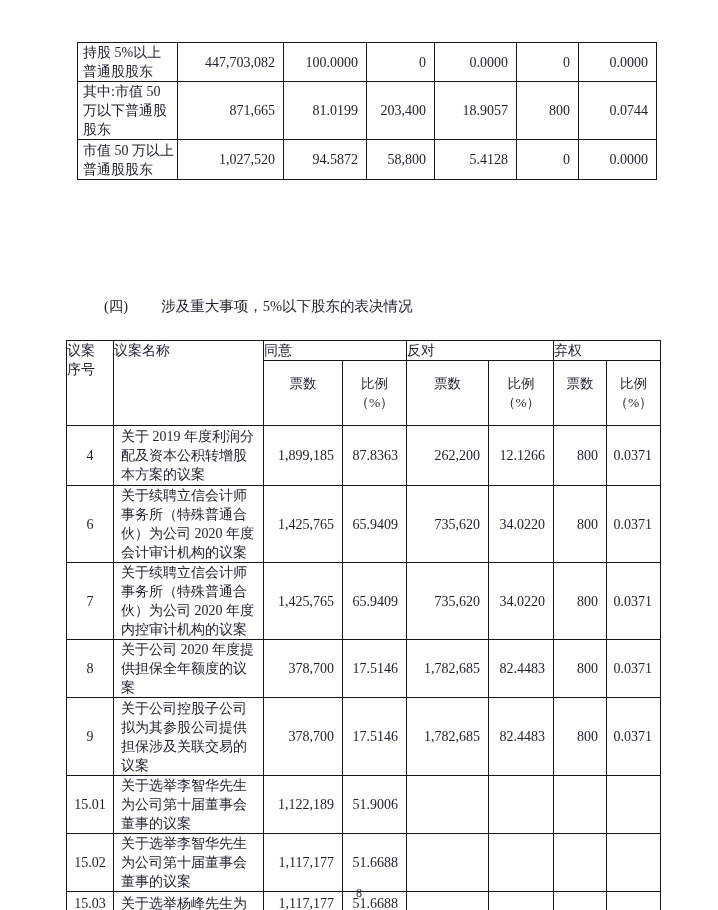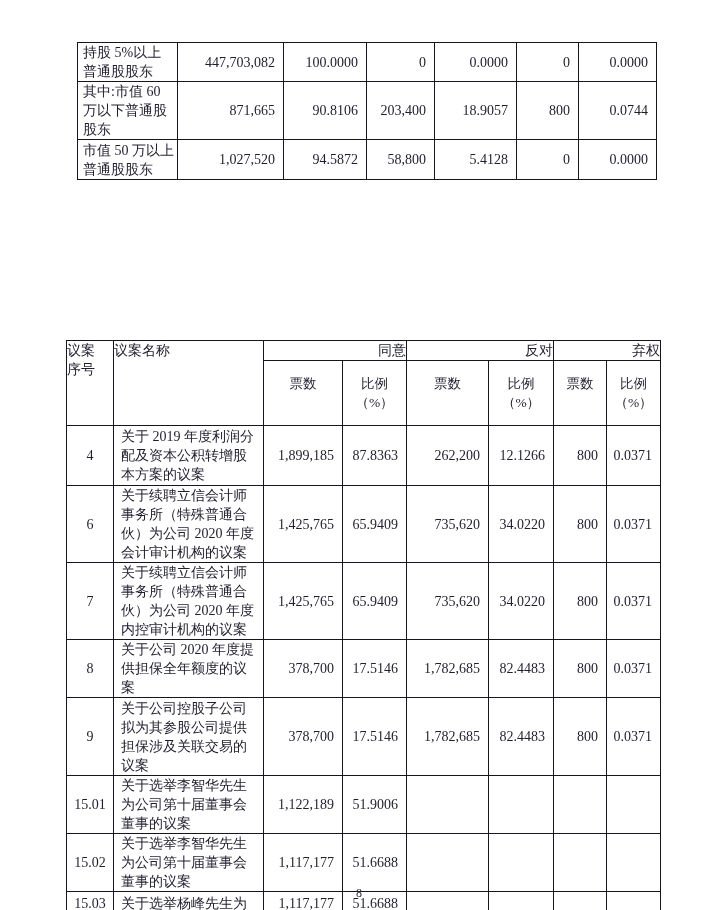--- a/index.html
+++ b/index.html
@@ -53,21 +53,21 @@
   .t2 thead tr:nth-child(1){height:18px}
   .t2 thead tr:nth-child(2){height:38px}
   .t2 tbody tr:nth-child(1){height:60px}
   .t2 tbody tr:nth-child(2){height:76px}
   .t2 tbody tr:nth-child(3){height:75px}
   .t2 tbody tr:nth-child(4){height:58px}
   .t2 tbody tr:nth-child(5){height:78px}
   .t2 tbody tr:nth-child(6){height:57px}
   .t2 tbody tr:nth-child(7){height:58px}
   .t2 tbody tr:nth-child(8){height:23px}
-  th.group{text-align:right;vertical-align:middle;}
+  th.group{text-align:left;vertical-align:middle;}
   th.merged{text-align:left;vertical-align:top;white-space:pre-line;}
   th.sub{text-align:center;vertical-align:top;white-space:pre-line;font-size:13.5px;padding:13px 1px;}
   
   .pageno{
     position:absolute;left:0;top:886px;width:718px;
     text-align:center;font-size:12px;line-height:14px;
   }
 </style>
 </head>
 <body>
@@ -88,40 +88,43 @@
         <tr>
           <td class="lbl">持股 5%以上普通股股东</td>
           <td class="num">447,703,082</td>
           <td class="num">100.0000</td>
           <td class="num">0</td>
           <td class="num">0.0000</td>
           <td class="num">0</td>
           <td class="num">0.0000</td>
         </tr>
         <tr>
-          <td class="lbl">其中:市值 60 万以下普通股股东</td>
+          <td class="lbl">其中:市值 50 万以下普通股股东</td>
           <td class="num">871,665</td>
-          <td class="num">90.8106</td>
+          <td class="num">81.0199</td>
           <td class="num">203,400</td>
           <td class="num">18.9057</td>
           <td class="num">800</td>
           <td class="num">0.0744</td>
         </tr>
         <tr>
           <td class="lbl">市值 50 万以上普通股股东</td>
           <td class="num">1,027,520</td>
           <td class="num">94.5872</td>
           <td class="num">58,800</td>
           <td class="num">5.4128</td>
           <td class="num">0</td>
           <td class="num">0.0000</td>
         </tr>
       </tbody>
   </table>
 
+  <div class="heading">
+    <span class="sec-no">(四)</span><span>涉及重大事项，5%以下股东的表决情况</span>
+  </div>
 
   <table class="t2">
     <colgroup>
         <col>
         <col>
         <col>
         <col>
         <col>
         <col>
         <col>

